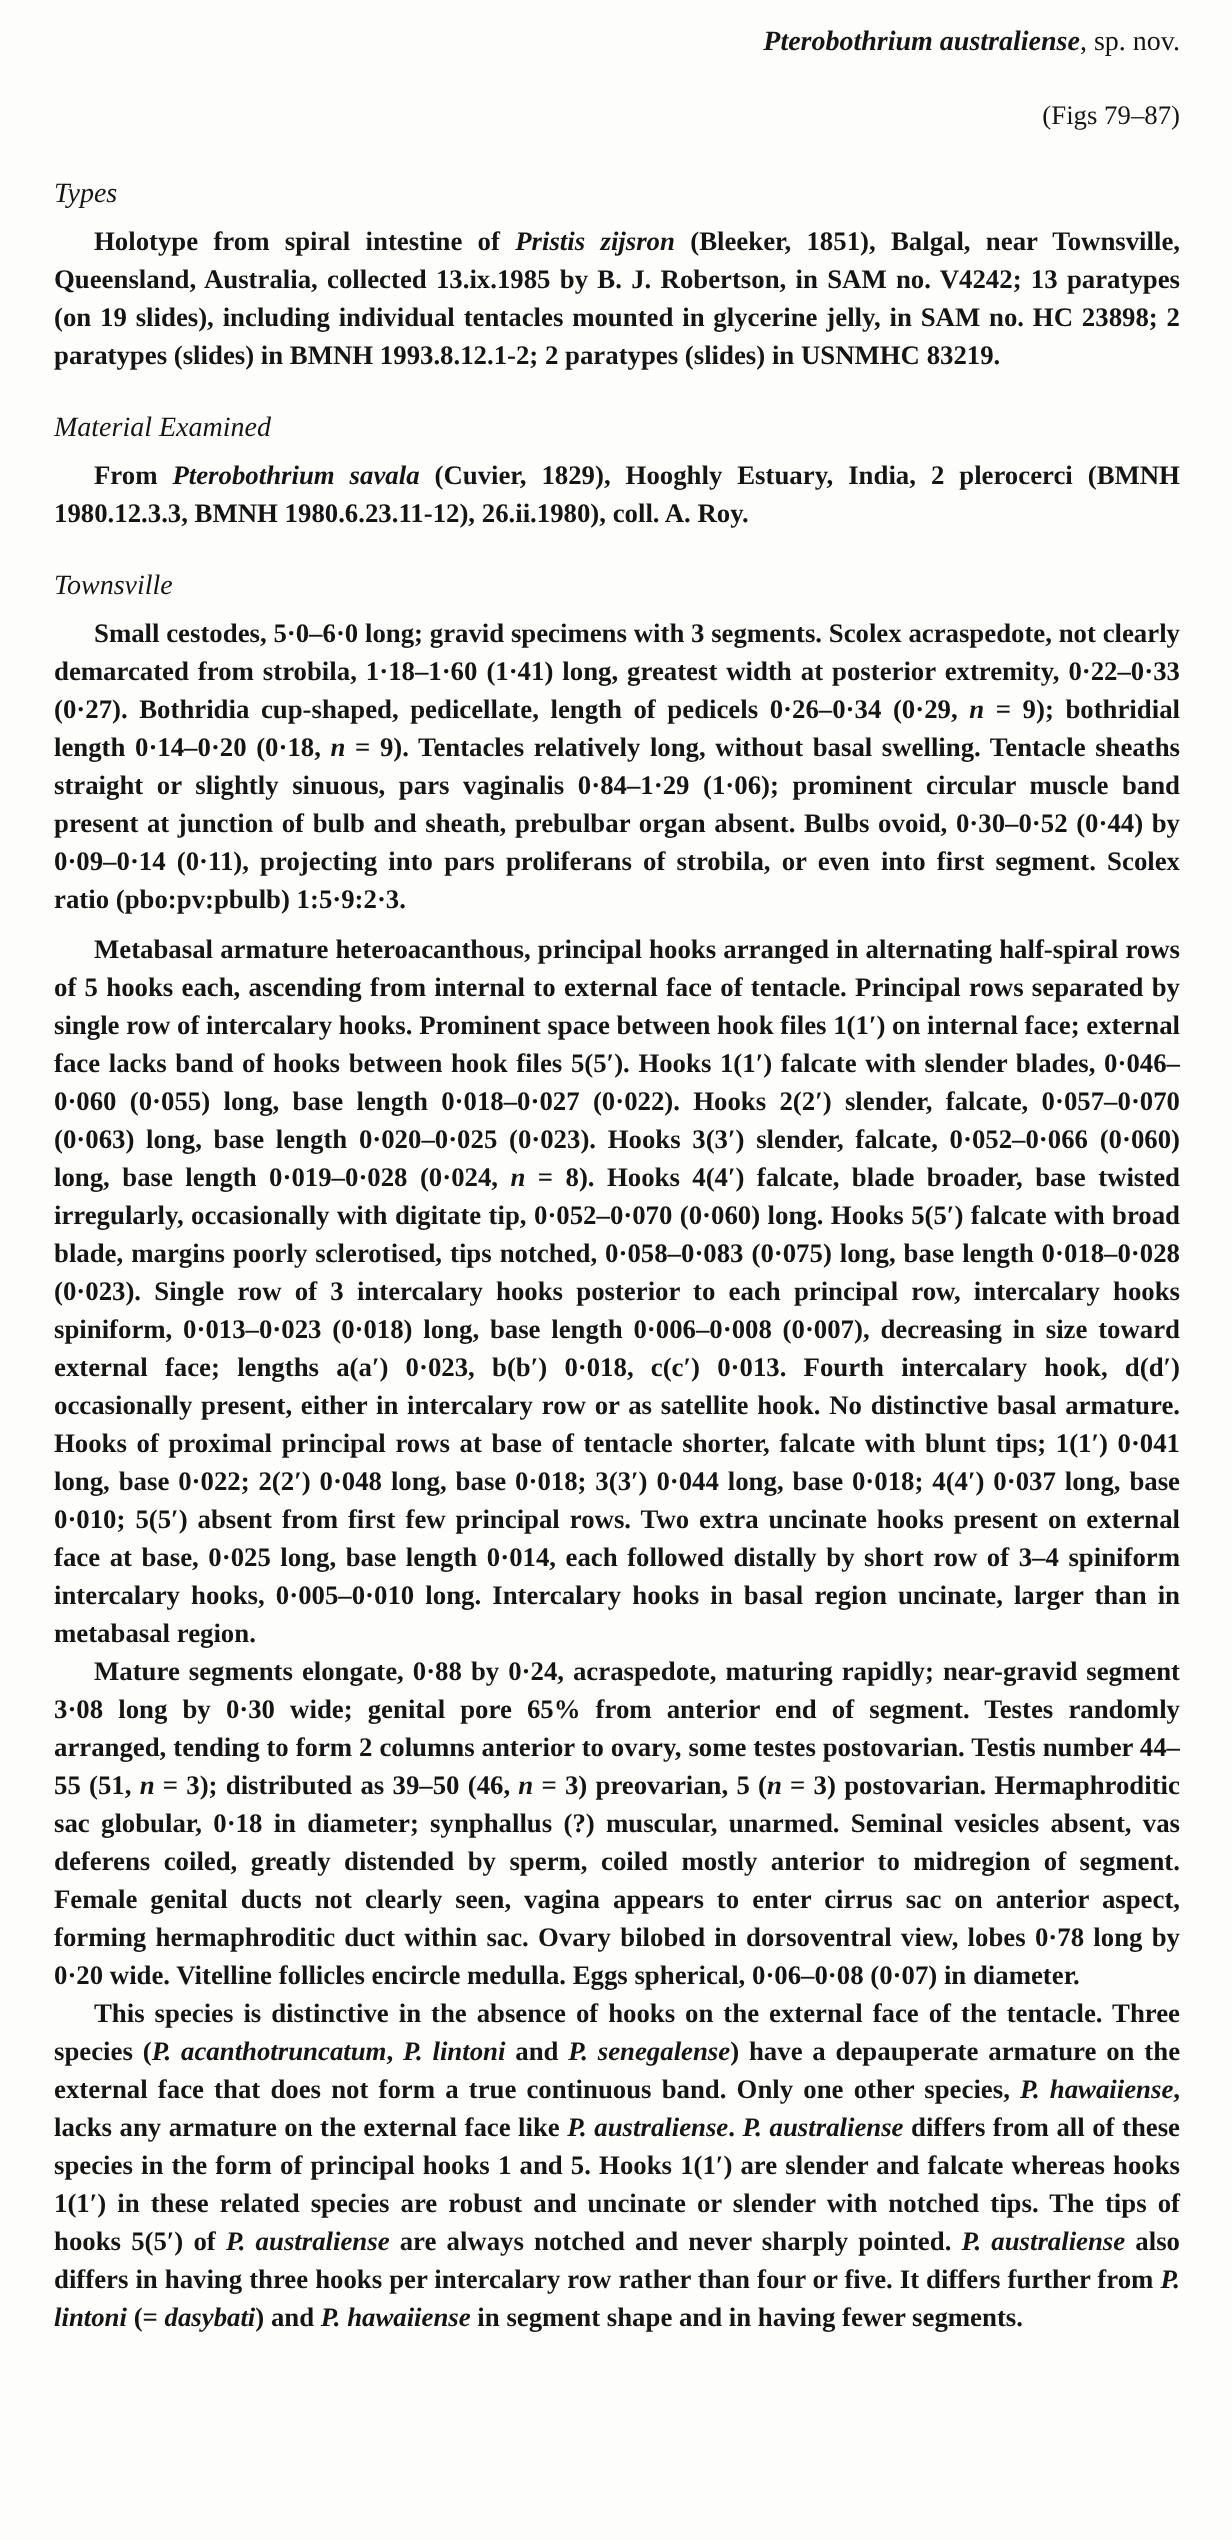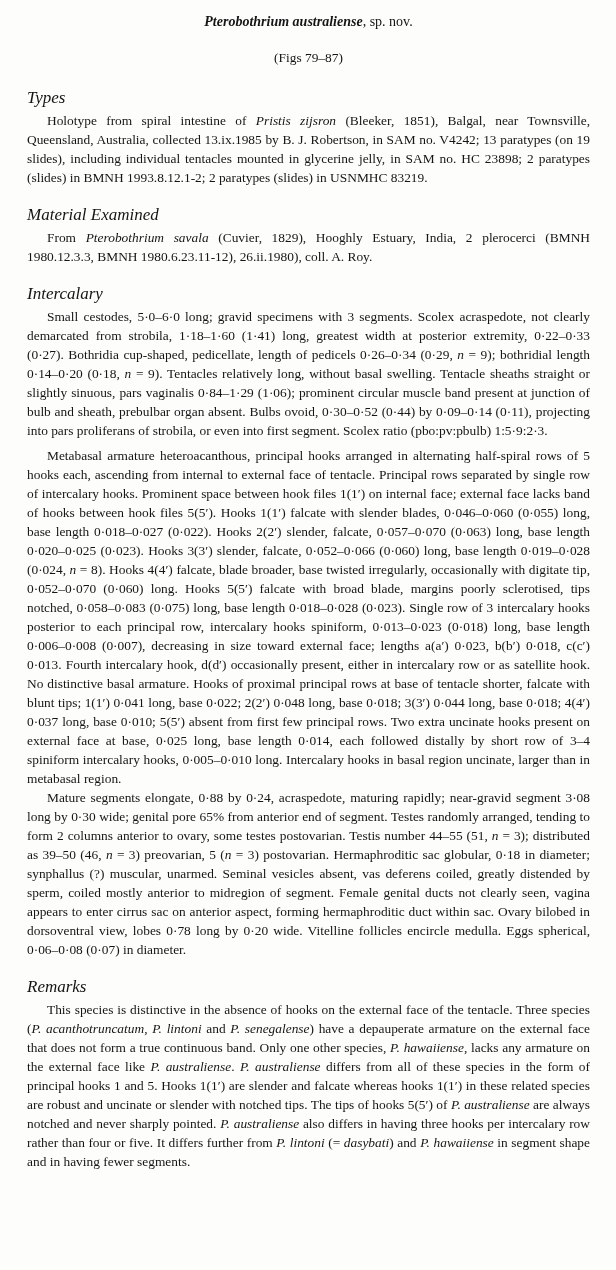--- a/index.html
+++ b/index.html
@@ -10,47 +10,48 @@
   body {
     width: 616px;
     min-height: 1270px;
     box-sizing: border-box;
     padding: 8px 26px 20px 27px;
     font-family: "Liberation Serif", "DejaVu Serif", serif;
     font-size: 13.4px;
     line-height: 19px;
     color: #151515;
   }
-  header { text-align: center; }
+  header { text-align: right; }
   h1 {
     font-size: 14px;
     font-weight: normal;
     margin: 4px 0 0 0;
     line-height: 19px;
   }
   h1 .species {
     font-weight: bold;
     font-style: italic;
   }
   .figs {
     margin-top: 17px;
     line-height: 19px;
   }
   h2.section-heading {
-    font-size: 17px;
+    font-size: 14px;
     font-weight: normal;
     font-style: italic;
     margin: 18px 0 4px 0;
     line-height: 19px;
   }
   section:first-of-type h2.section-heading { margin-top: 21px; }
   p.para {
     margin: 0;
     text-align: justify;
     text-indent: 20px;
+    font-weight: bold;
   }
   [data-name="section-description"] p.para:nth-of-type(2) { margin-top: 6px; }
 </style>
 </head>
 <body>
 
 <header data-name="title-block">
   <h1 data-name="paper-title"><span class="species" data-name="species-name">Pterobothrium australiense</span><span data-name="title-suffix">, sp. nov.</span></h1>
   <div class="figs" data-name="figure-reference">(Figs 79–87)</div>
 </header>
@@ -64,27 +65,26 @@
   </section>
 
   <section data-name="section-material-examined">
     <h2 class="section-heading" data-name="section-heading">Material Examined</h2>
     <div data-name="section-paragraphs">
         <p class="para" data-name="paragraph"><span>From </span><i>Pterobothrium savala</i><span> (Cuvier, 1829), Hooghly Estuary, India, 2 plerocerci (BMNH 1980.12.3.3, BMNH 1980.6.23.11-12), 26.ii.1980), coll. A. Roy.</span></p>
       </div>
   </section>
 
   <section data-name="section-description">
-    <h2 class="section-heading" data-name="section-heading">Intercalary</h2>
+    <h2 class="section-heading" data-name="section-heading">Townsville</h2>
     <div data-name="section-paragraphs">
         <p class="para" data-name="paragraph"><span>Small cestodes, 5·0–6·0 long; gravid specimens with 3 segments. Scolex acraspedote, not clearly demarcated from strobila, 1·18–1·60 (1·41) long, greatest width at posterior extremity, 0·22–0·33 (0·27). Bothridia cup-shaped, pedicellate, length of pedicels 0·26–0·34 (0·29, </span><i>n</i><span> = 9); bothridial length 0·14–0·20 (0·18, </span><i>n</i><span> = 9). Tentacles relatively long, without basal swelling. Tentacle sheaths straight or slightly sinuous, pars vaginalis 0·84–1·29 (1·06); prominent circular muscle band present at junction of bulb and sheath, prebulbar organ absent. Bulbs ovoid, 0·30–0·52 (0·44) by 0·09–0·14 (0·11), projecting into pars proliferans of strobila, or even into first segment. Scolex ratio (pbo:pv:pbulb) 1:5·9:2·3.</span></p>
         <p class="para" data-name="paragraph"><span>Metabasal armature heteroacanthous, principal hooks arranged in alternating half-spiral rows of 5 hooks each, ascending from internal to external face of tentacle. Principal rows separated by single row of intercalary hooks. Prominent space between hook files 1(1′) on internal face; external face lacks band of hooks between hook files 5(5′). Hooks 1(1′) falcate with slender blades, 0·046–0·060 (0·055) long, base length 0·018–0·027 (0·022). Hooks 2(2′) slender, falcate, 0·057–0·070 (0·063) long, base length 0·020–0·025 (0·023). Hooks 3(3′) slender, falcate, 0·052–0·066 (0·060) long, base length 0·019–0·028 (0·024, </span><i>n</i><span> = 8). Hooks 4(4′) falcate, blade broader, base twisted irregularly, occasionally with digitate tip, 0·052–0·070 (0·060) long. Hooks 5(5′) falcate with broad blade, margins poorly sclerotised, tips notched, 0·058–0·083 (0·075) long, base length 0·018–0·028 (0·023). Single row of 3 intercalary hooks posterior to each principal row, intercalary hooks spiniform, 0·013–0·023 (0·018) long, base length 0·006–0·008 (0·007), decreasing in size toward external face; lengths a(a′) 0·023, b(b′) 0·018, c(c′) 0·013. Fourth intercalary hook, d(d′) occasionally present, either in intercalary row or as satellite hook. No distinctive basal armature. Hooks of proximal principal rows at base of tentacle shorter, falcate with blunt tips; 1(1′) 0·041 long, base 0·022; 2(2′) 0·048 long, base 0·018; 3(3′) 0·044 long, base 0·018; 4(4′) 0·037 long, base 0·010; 5(5′) absent from first few principal rows. Two extra uncinate hooks present on external face at base, 0·025 long, base length 0·014, each followed distally by short row of 3–4 spiniform intercalary hooks, 0·005–0·010 long. Intercalary hooks in basal region uncinate, larger than in metabasal region.</span></p>
         <p class="para" data-name="paragraph"><span>Mature segments elongate, 0·88 by 0·24, acraspedote, maturing rapidly; near-gravid segment 3·08 long by 0·30 wide; genital pore 65% from anterior end of segment. Testes randomly arranged, tending to form 2 columns anterior to ovary, some testes postovarian. Testis number 44–55 (51, </span><i>n</i><span> = 3); distributed as 39–50 (46, </span><i>n</i><span> = 3) preovarian, 5 (</span><i>n</i><span> = 3) postovarian. Hermaphroditic sac globular, 0·18 in diameter; synphallus (?) muscular, unarmed. Seminal vesicles absent, vas deferens coiled, greatly distended by sperm, coiled mostly anterior to midregion of segment. Female genital ducts not clearly seen, vagina appears to enter cirrus sac on anterior aspect, forming hermaphroditic duct within sac. Ovary bilobed in dorsoventral view, lobes 0·78 long by 0·20 wide. Vitelline follicles encircle medulla. Eggs spherical, 0·06–0·08 (0·07) in diameter.</span></p>
       </div>
   </section>
 
   <section data-name="section-remarks">
-    <h2 class="section-heading" data-name="section-heading">Remarks</h2>
     <div data-name="section-paragraphs">
         <p class="para" data-name="paragraph"><span>This species is distinctive in the absence of hooks on the external face of the tentacle. Three species (</span><i>P. acanthotruncatum</i><span>, </span><i>P. lintoni</i><span> and </span><i>P. senegalense</i><span>) have a depauperate armature on the external face that does not form a true continuous band. Only one other species, </span><i>P. hawaiiense</i><span>, lacks any armature on the external face like </span><i>P. australiense</i><span>. </span><i>P. australiense</i><span> differs from all of these species in the form of principal hooks 1 and 5. Hooks 1(1′) are slender and falcate whereas hooks 1(1′) in these related species are robust and uncinate or slender with notched tips. The tips of hooks 5(5′) of </span><i>P. australiense</i><span> are always notched and never sharply pointed. </span><i>P. australiense</i><span> also differs in having three hooks per intercalary row rather than four or five. It differs further from </span><i>P. lintoni</i><span> (= </span><i>dasybati</i><span>) and </span><i>P. hawaiiense</i><span> in segment shape and in having fewer segments.</span></p>
       </div>
   </section>
 </main>
 
 </body></html>

